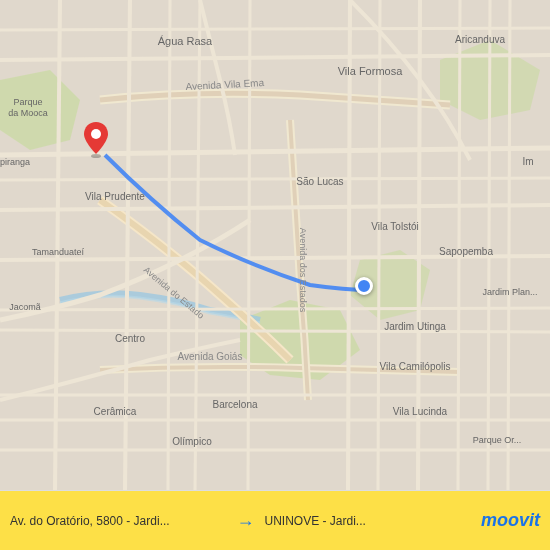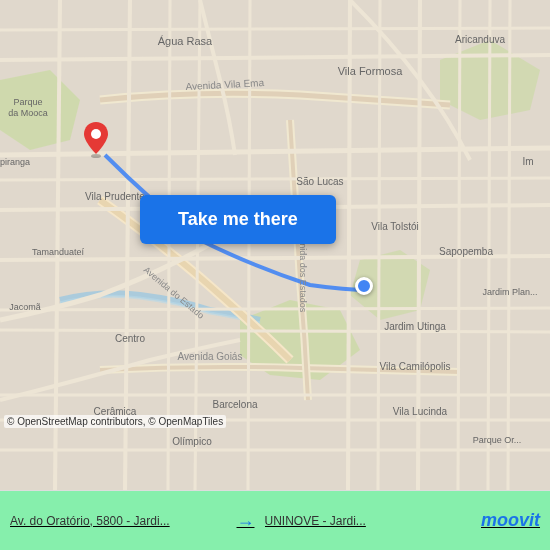--- a/index.html
+++ b/index.html
@@ -52,29 +52,28 @@
       color: #333;
       background: rgba(255,255,255,0.7);
       padding: 1px 3px;
       border-radius: 2px;
       z-index: 5;
     }
 
     #bottom-bar {
       width: 550px;
       height: 60px;
-      background: #86efac;
+      background: #fde047;
       display: flex;
       align-items: center;
       border-top: 1px solid #ddd;
       padding: 0 10px;
       position: absolute;
       bottom: 0;
       left: 0;
-      text-decoration: underline;
     }
 
     .bottom-location {
       display: flex;
       align-items: center;
       flex: 1;
       overflow: hidden;
     }
 
     .bottom-location-text {
@@ -240,23 +239,21 @@
   <div class="origin-pin" style="top: 120px; left: 82px;">
     <svg width="28" height="38" viewBox="0 0 28 38">
       <ellipse cx="14" cy="36" rx="5" ry="2" fill="rgba(0,0,0,0.25)"></ellipse>
       <path d="M14 2 C7 2 2 7.5 2 14 C2 22 14 34 14 34 C14 34 26 22 26 14 C26 7.5 21 2 14 2Z" fill="#e53935"></path>
       <circle cx="14" cy="14" r="5" fill="white"></circle>
     </svg>
   </div>
 
   <div class="current-dot" style="top: 277px; left: 355px;"></div>
 
-  <button id="take-me-there-btn">Take me there</button>
-
-  <div id="attribution">© OpenStreetMap contributors, © OpenMapTiles</div>
+
 </div>
 
 <div id="bottom-bar">
   <div class="bottom-location">
     <span class="bottom-location-text">Av. do Oratório, 5800 - Jardi...</span>
   </div>
   <div class="arrow-icon">→</div>
   <div class="bottom-location">
     <span class="bottom-location-text">UNINOVE - Jardi...</span>
   </div>

